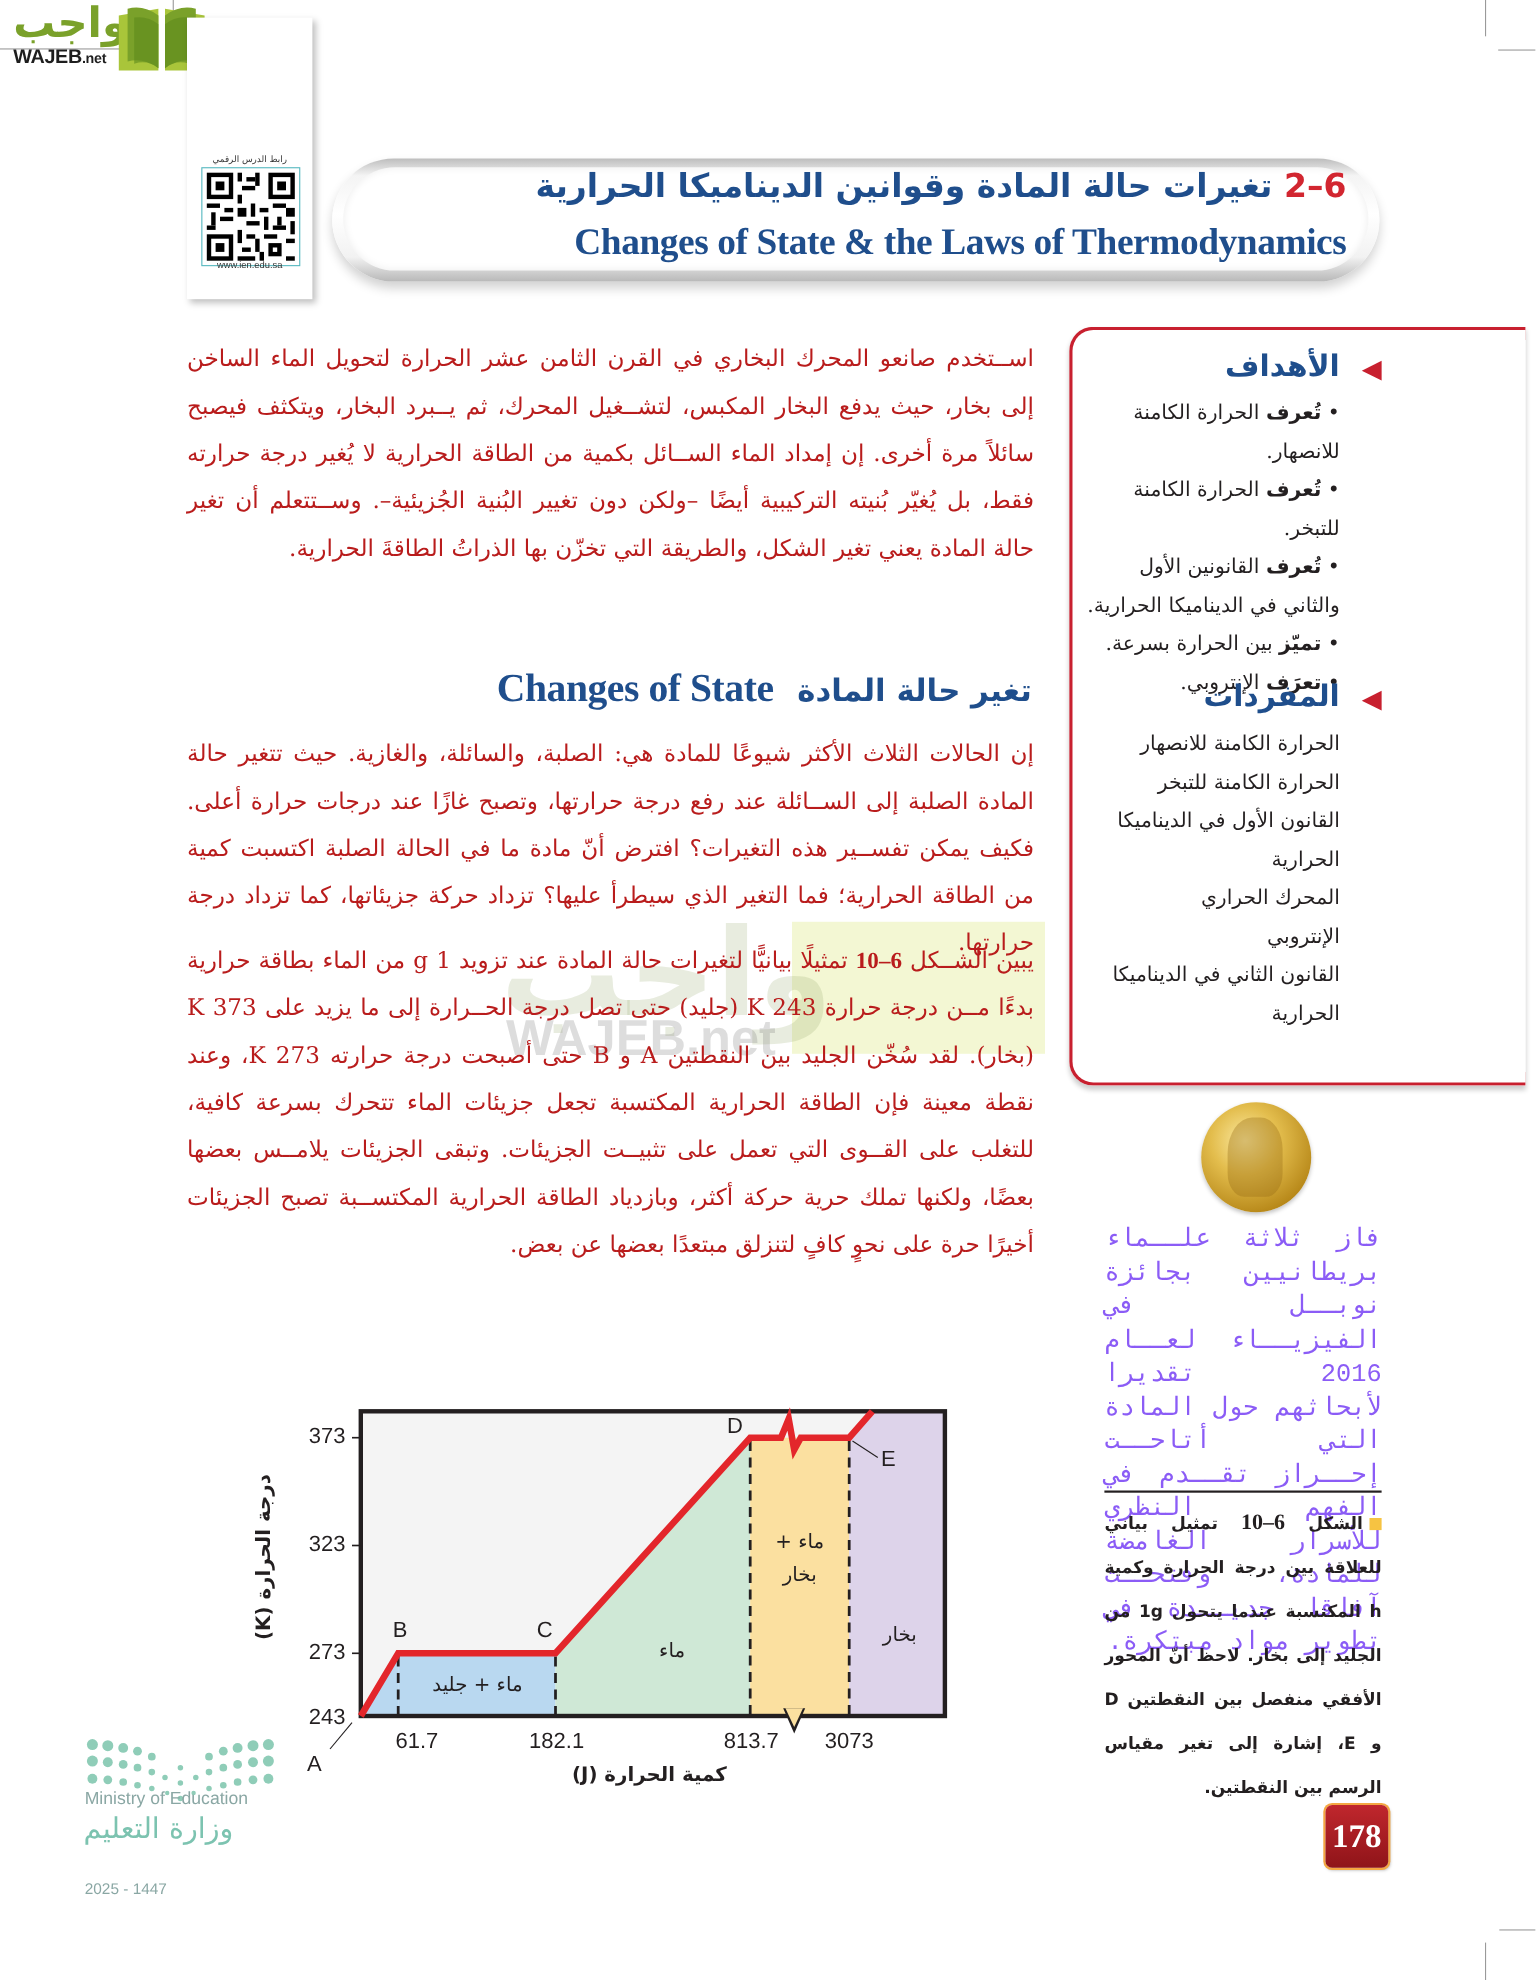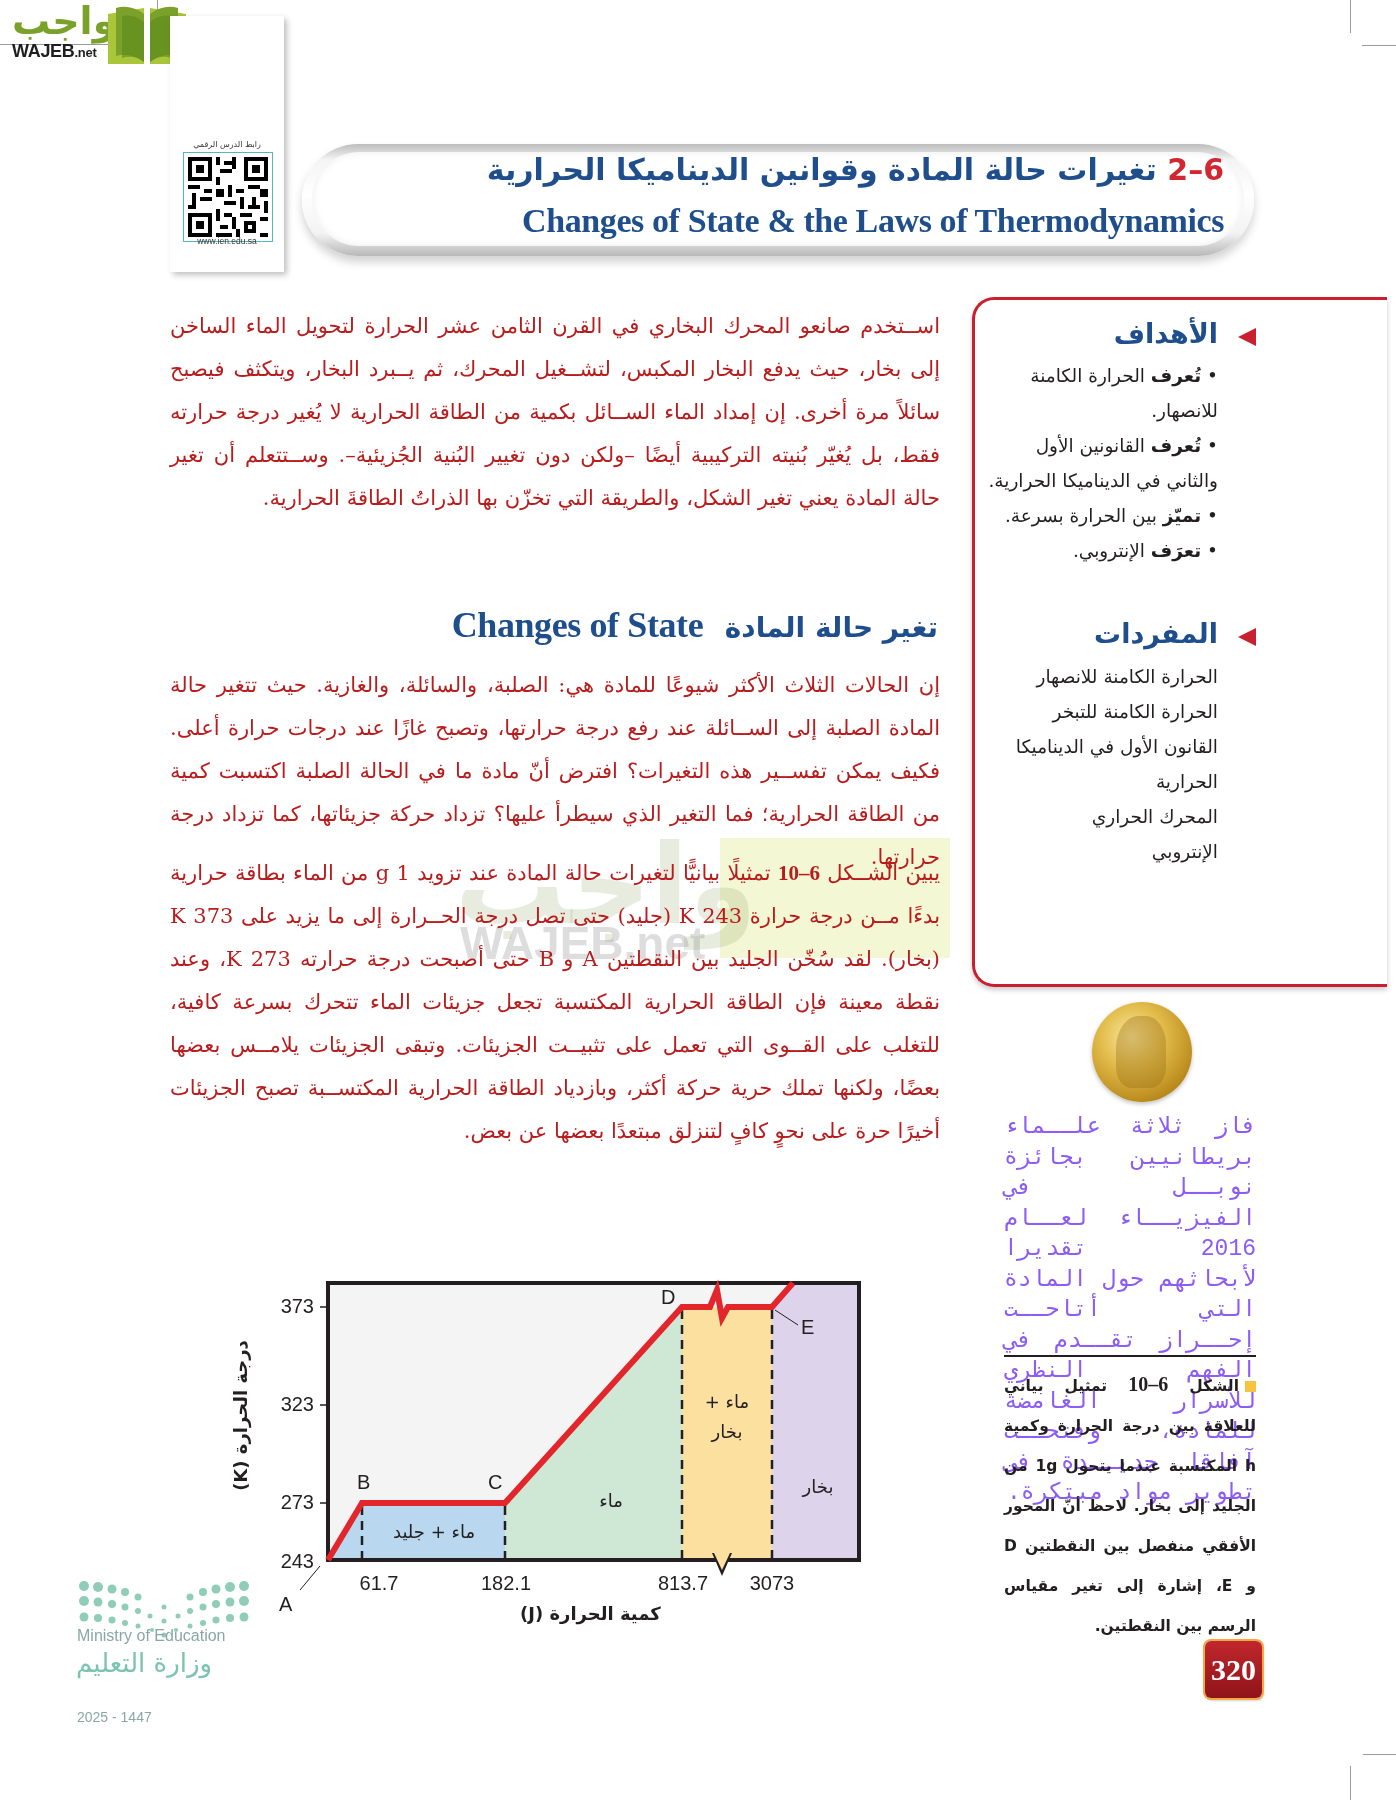--- a/index.html
+++ b/index.html
@@ -183,49 +183,51 @@
   <span>تمثيلًا بيانيًّا لتغيرات حالة المادة عند تزويد 1 g من الماء بطاقة حرارية بدءًا مــن درجة حرارة 243 K (جليد) حتى تصل درجة الحــرارة إلى ما يزيد على 373 K (بخار). لقد سُخّن الجليد بين النقطتين A و B حتى أصبحت درجة حرارته 273 K، وعند نقطة معينة فإن الطاقة الحرارية المكتسبة تجعل جزيئات الماء تتحرك بسرعة كافية، للتغلب على القــوى التي تعمل على تثبيــت الجزيئات. وتبقى الجزيئات يلامــس بعضها بعضًا، ولكنها تملك حرية حركة أكثر، وبازدياد الطاقة الحرارية المكتســبة تصبح الجزيئات أخيرًا حرة على نحوٍ كافٍ لتنزلق مبتعدًا بعضها عن بعض.</span>
 </div>
 
 <div class="abs obj-box"></div>
 
 <div class="side-arrow" style="left:1238px; top:328px;"></div>
 <div class="side-head" style="top:318px;">الأهداف</div>
 
 <div class="side-col" style="top:358px; width:230px;">
   <span class="bullet">• <b>تُعرف</b> <span>الحرارة الكامنة للانصهار.</span></span>
+  <span class="bullet">• <b>تُعرف</b> <span>الحرارة الكامنة للتبخر.</span></span>
   <span class="bullet">• <b>تُعرف</b> <span>القانونين الأول والثاني في الديناميكا الحرارية.</span></span>
   <span class="bullet">• <b>تميّز</b> <span>بين الحرارة بسرعة.</span></span>
   <span class="bullet">• <b>تعرَف</b> <span>الإنتروبي.</span></span>
 </div>
 
 <div class="side-arrow" style="left:1238px; top:628px;"></div>
 <div class="side-head" style="top:618px;">المفردات</div>
 
 <div class="side-col" style="top:659px; width:230px;">
   <span class="bullet">الحرارة الكامنة للانصهار</span>
   <span class="bullet">الحرارة الكامنة للتبخر</span>
   <span class="bullet">القانون الأول في الديناميكا الحرارية</span>
   <span class="bullet">المحرك الحراري</span>
   <span class="bullet">الإنتروبي</span>
+  <span class="bullet">القانون الثاني في الديناميكا الحرارية</span>
 </div>
 
 <div class="abs medal">
     <div class="medal-face"></div>
   </div>
 <div class="nobel-text">فاز ثلاثة علــماء بريطانيين بجائزة نوبــل في الفيزيــاء لعــام 2016 تقديرا لأبحاثهم حول المادة التي أتاحــت إحــراز تقــدم في الفهم النظري للأسرار الغامضة للمادة، وفتحــت آفاقا جديــدة في تطوير مواد مبتكرة.</div>
 
 <div class="abs cap-rule"></div>
 <div class="caption">
   <span class="cap-square"></span><span>الشكل</span>
   <span class="cap-fig">6–10</span>
   <span>تمثيل بياني للعلاقة بين درجة الحرارة وكمية h المكتسبة عندما يتحول 1g من الجليد إلى بخار. لاحظ أنّ المحور الأفقي منفصل بين النقطتين D و E، إشارة إلى تغير مقياس الرسم بين النقطتين.</span>
 </div>
 
-<div class="abs page-num">320</div>
+<div class="abs page-num">178</div>
 
 <div>
   <svg class="abs" style="left:0; top:0;" width="1396" height="1800" viewBox="0 0 1396 1800">
 
     <rect x="328" y="1283" width="531" height="277" fill="#f4f4f4"></rect>
 
     <polygon points="328,1560 362,1503 362,1560" fill="#b9d8f0"></polygon>
     <rect x="362" y="1503" width="143" height="57" fill="#b9d8f0"></rect>
     <polygon points="505,1503 682,1307 682,1560 505,1560" fill="#cfe8d6"></polygon>
     <rect x="682" y="1307" width="90" height="253" fill="#fbe0a0"></rect>

